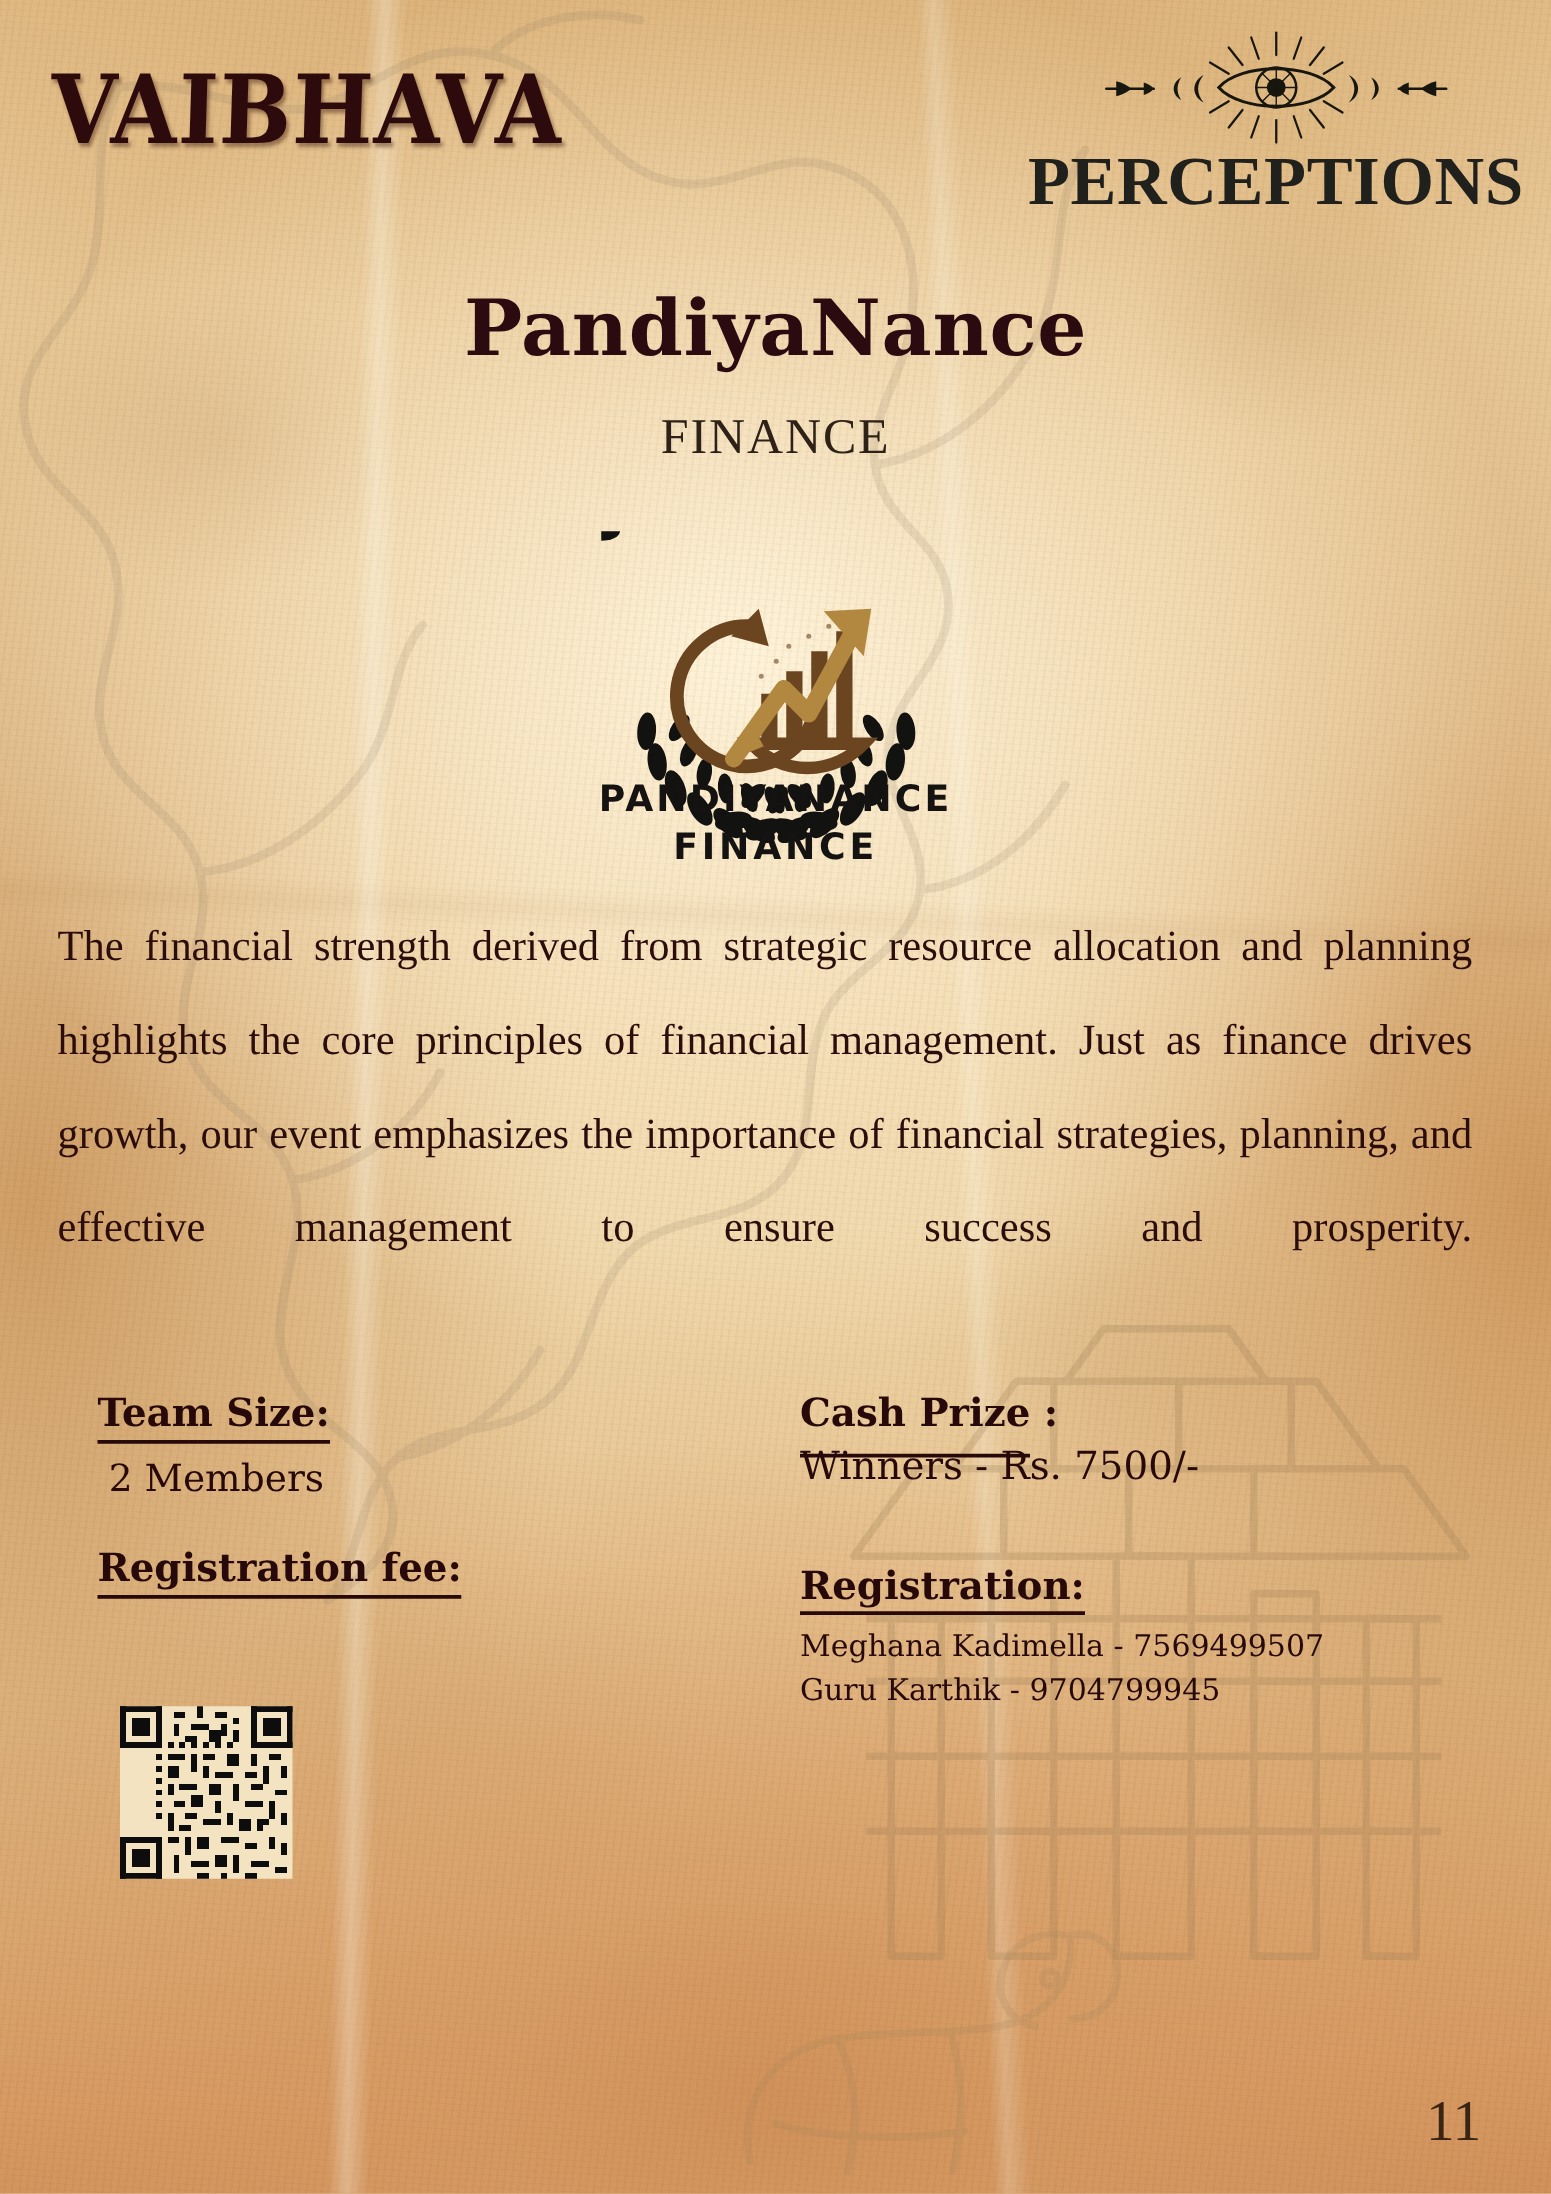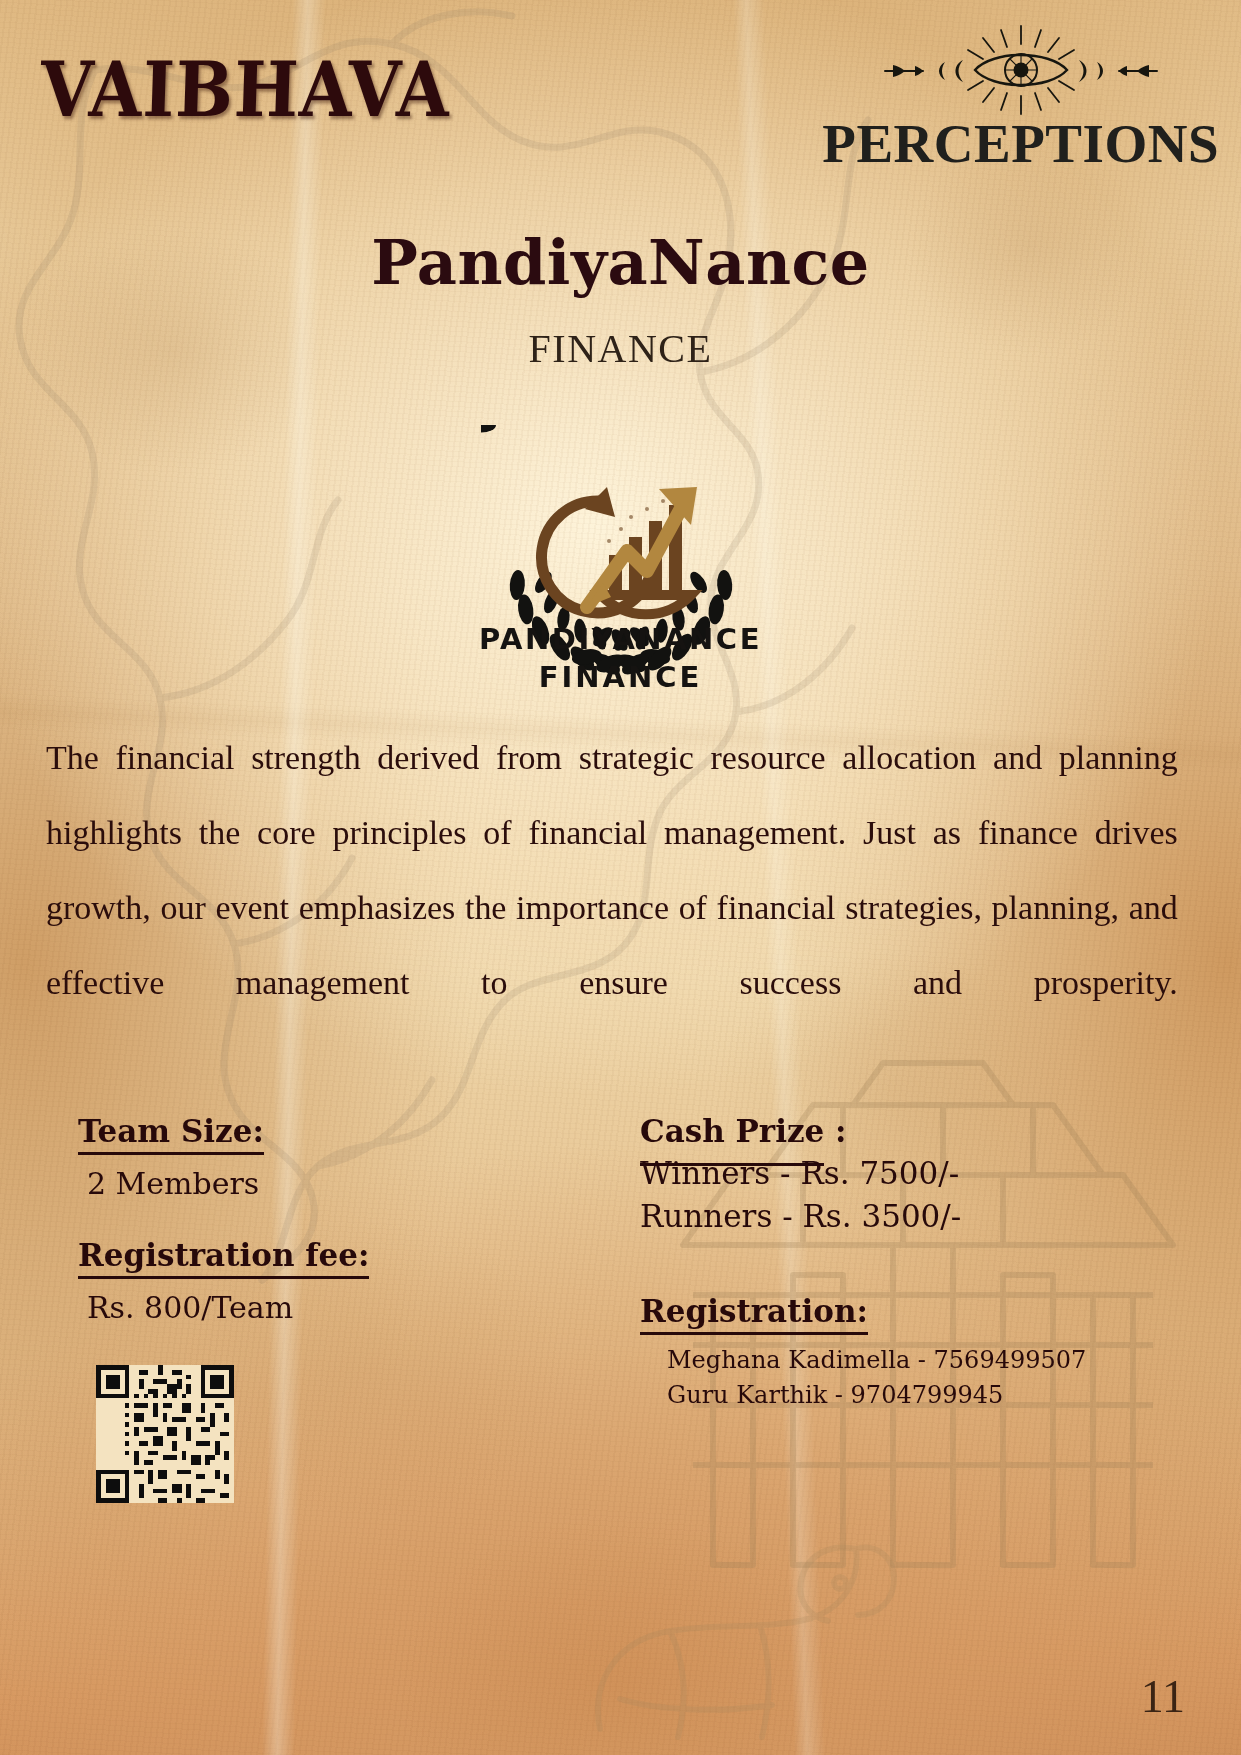--- a/index.html
+++ b/index.html
@@ -125,21 +125,21 @@
   }
   .lbl-plain { border-bottom:none; }
   .val {
     font-family:"DejaVu Serif", serif;
     font-size:30px; color:#27090a; line-height:1.32;
     margin-top:9px; padding-left:9px;
   }
   .gap { height:34px; }
   .prize-line { font-family:"DejaVu Serif", serif; font-size:31px; color:#27090a; line-height:1.38; }
   .coord-head { margin-top:56px; }
-  .coord-line { font-family:"DejaVu Serif", serif; font-size:24px; color:#27090a; line-height:1.45;margin-left:27px; }
+  .coord-line { font-family:"DejaVu Serif", serif; font-size:24px; color:#27090a; line-height:1.45; }
 
   
   .qr { position:absolute; left:96px; top:1365px; width:138px; height:138px; }
 
   
   .pageno {
     position:absolute; right:56px; bottom:32px;
     font-family:Liberation Serif, serif;
     font-size:46px; color:#3a2414;
   }
@@ -397,29 +397,27 @@
   <div class="brand1">PANDIYANANCE</div>
   <div class="brand2">FINANCE</div>
 
   <div class="desc">The financial strength derived from strategic resource allocation and planning highlights the core principles of financial management. Just as finance drives growth, our event emphasizes the importance of financial strategies, planning, and effective management to ensure success and prosperity.</div>
 
   <div class="col-left">
     <div class="lbl">Team Size:</div>
     <div class="val">2 Members</div>
     <div class="gap"></div>
     <div class="lbl">Registration fee:</div>
-    <div class="val">Rs. 800/Team</div>
   </div>
 
   <div class="col-right">
     <div class="lbl lbl-plain">
       <span style="border-bottom:3px solid #27090a;padding-bottom:14px;">Cash Prize</span><span> :</span>
     </div>
     <div class="prize-line">Winners - Rs. 7500/-</div>
-    <div class="prize-line">Runners - Rs. 3500/-</div>
 
     <div class="lbl coord-head">Registration:</div>
     <div class="coord-line" style="margin-top:8px;">Meghana Kadimella - 7569499507</div>
     <div class="coord-line">Guru Karthik - 9704799945</div>
   </div>
 
   <svg class="qr" viewBox="0 0 29 29" shape-rendering="crispEdges">
     <rect width="29" height="29" fill="#f4e3c0"></rect>
     <g fill="#0d0d0d">
 

